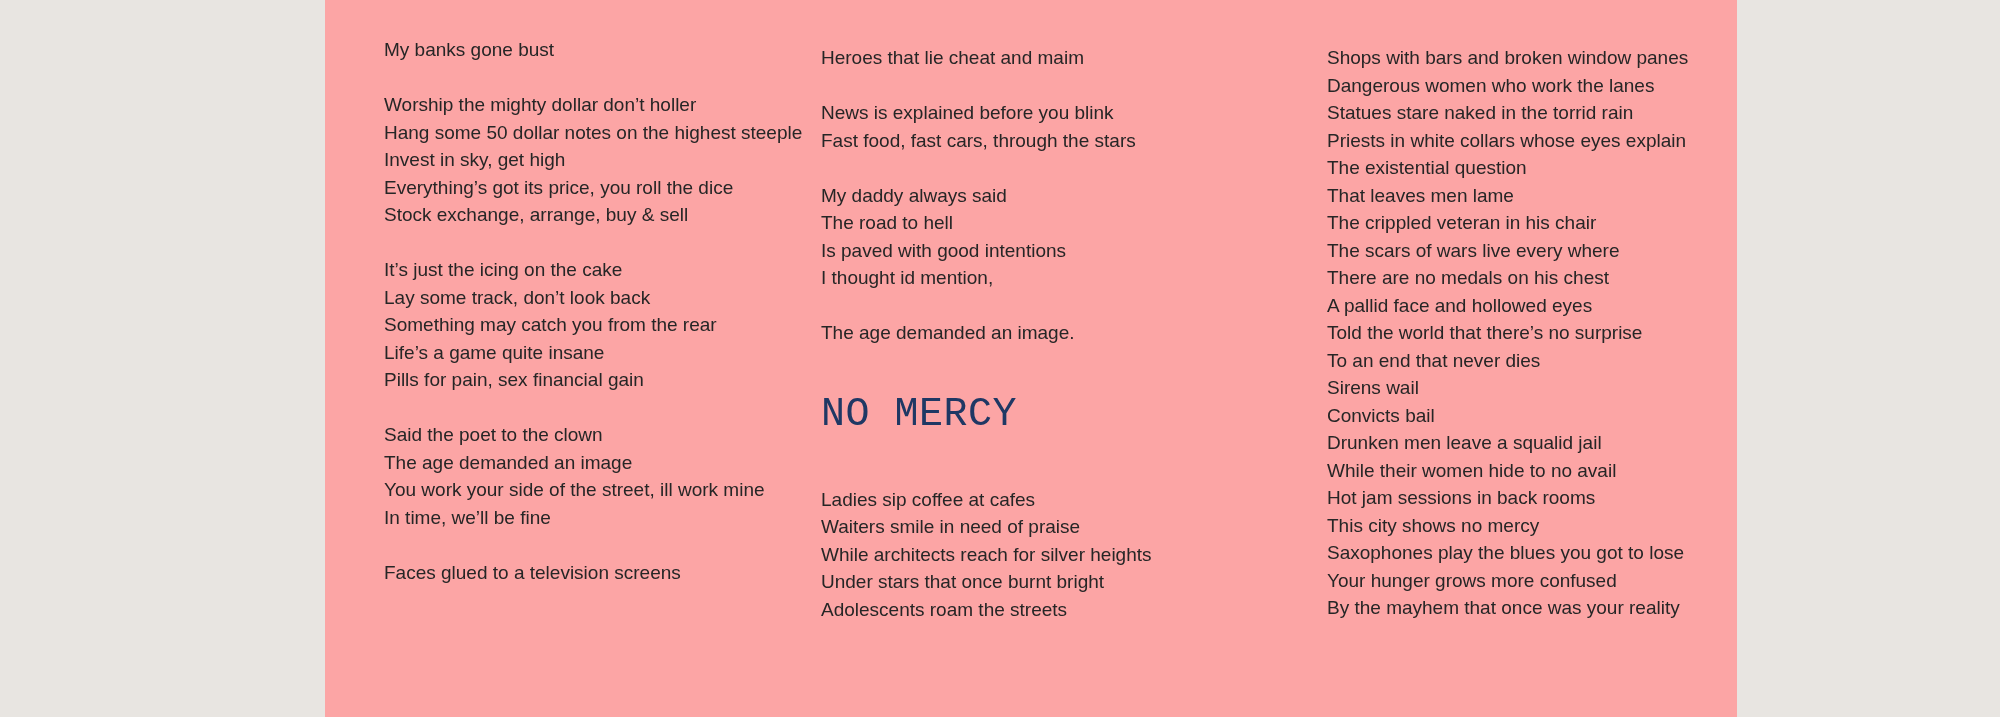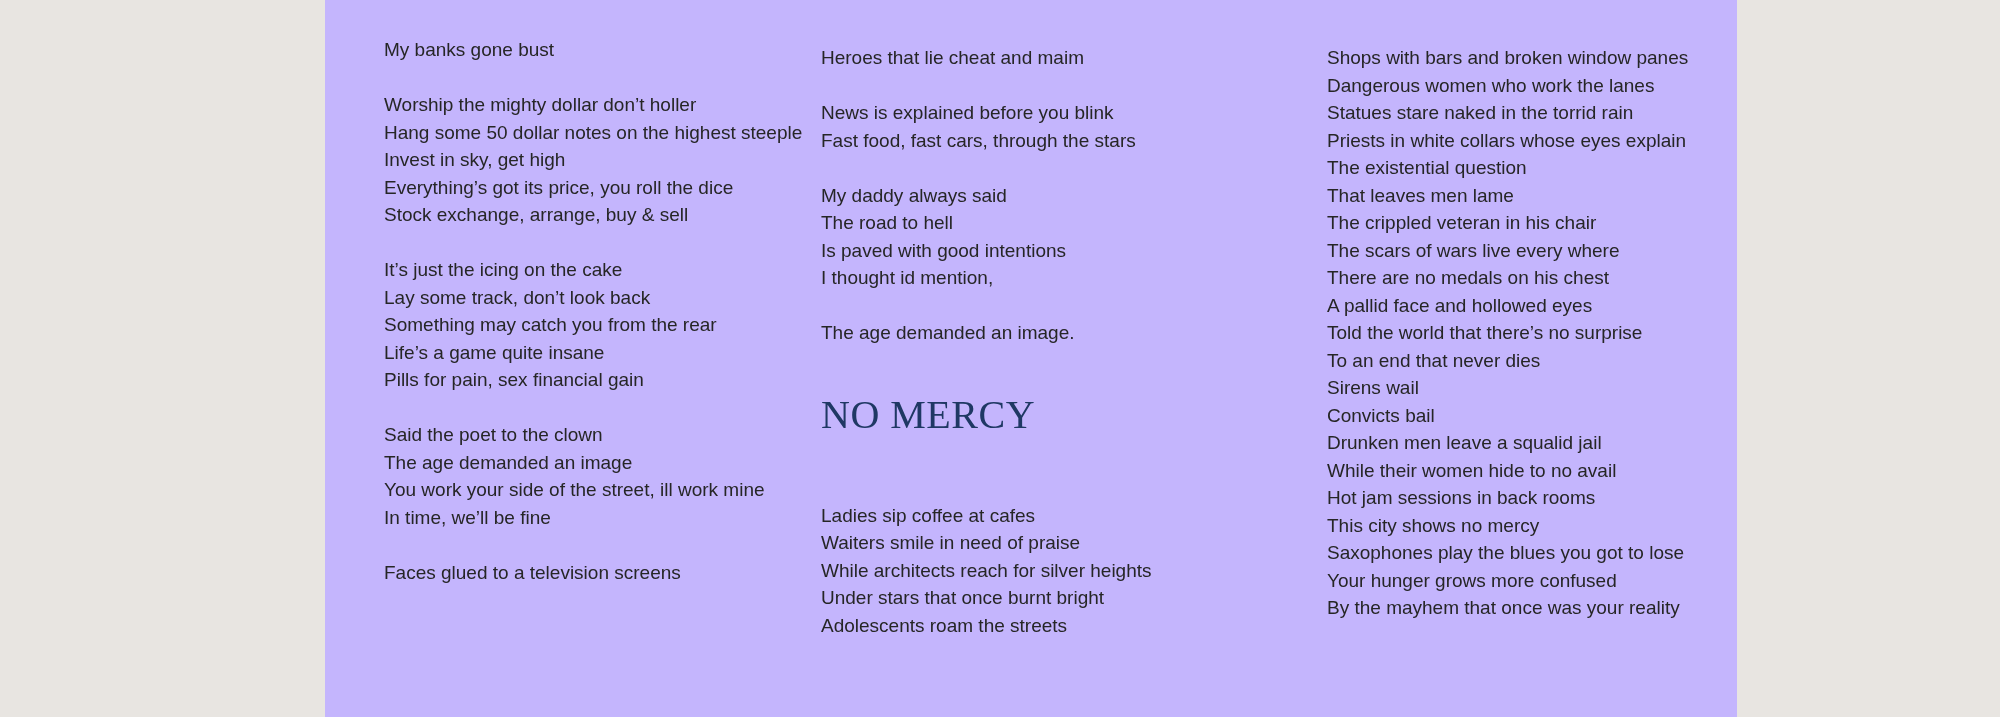--- a/index.html
+++ b/index.html
@@ -10,42 +10,42 @@
   }
   .canvas {
     position: relative;
     width: 2000px; height: 717px;
     background: #e8e5e1;
   }
   .page {
     position: absolute;
     left: 325px; top: 0;
     width: 1412px; height: 717px;
-    background: #c4b5fd;
+    background: #fca5a5;
   }
   .col {
     position: absolute;
     color: #262626;
     font-size: 19px;
     line-height: 27.5px;
     white-space: nowrap;
   }
   .col-1 { left: 59px;  top: 36px; width: 460px; }
   .col-2 { left: 496px; top: 44px; width: 445px; }
   .col-3 { left: 967px; top: 44px; width: 445px; margin-left: 35px; }
   .stanza { margin-bottom: 27.5px; }
   .stanza:last-child { margin-bottom: 0; }
   .line { height: 27.5px; }
   .doc-title {
-    font-family: Liberation Serif, serif;
+    font-family: Liberation Mono, monospace;
     color: #1f3864;
     font-size: 40px;
     line-height: 55px;
     letter-spacing: 0.5px;
-    margin: 40px 0 60px 0;
+    margin: 40px 0 44px 0;
     white-space: nowrap;
   }
 </style>
 </head>
 <body>
 
 <div class="canvas">
   <div class="page">
     <div class="col col-1" id="col-0">
         <div class="stanza">

